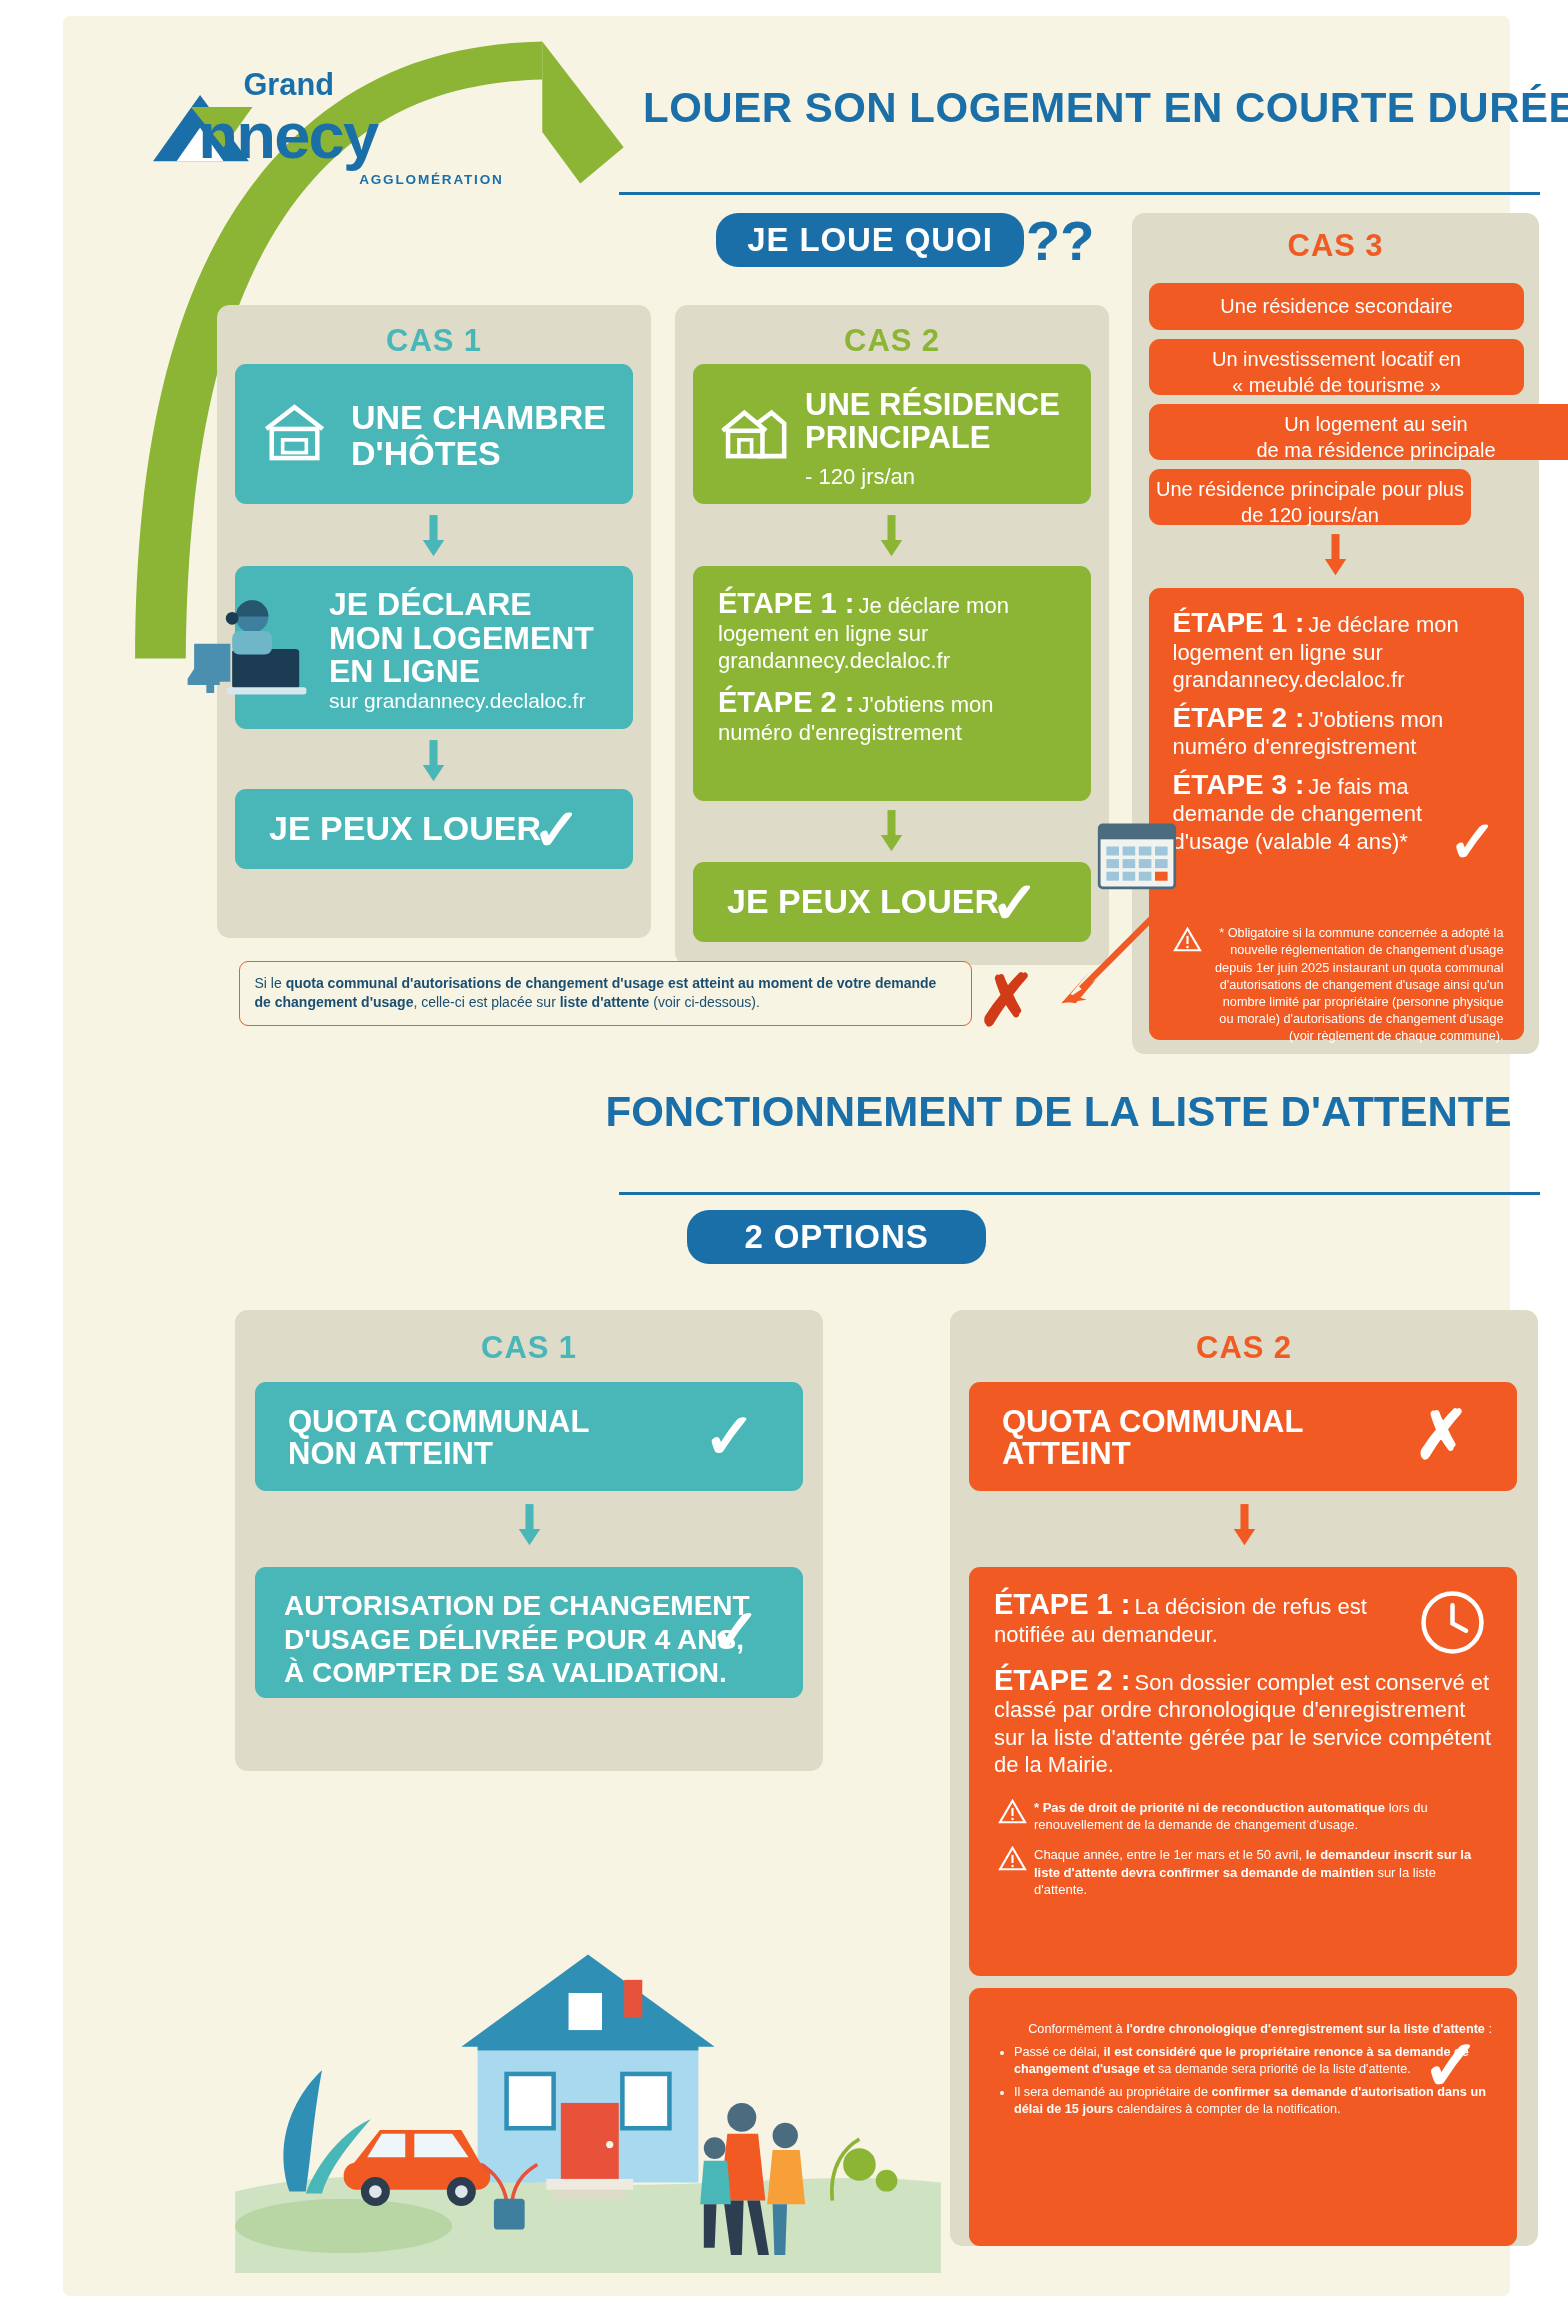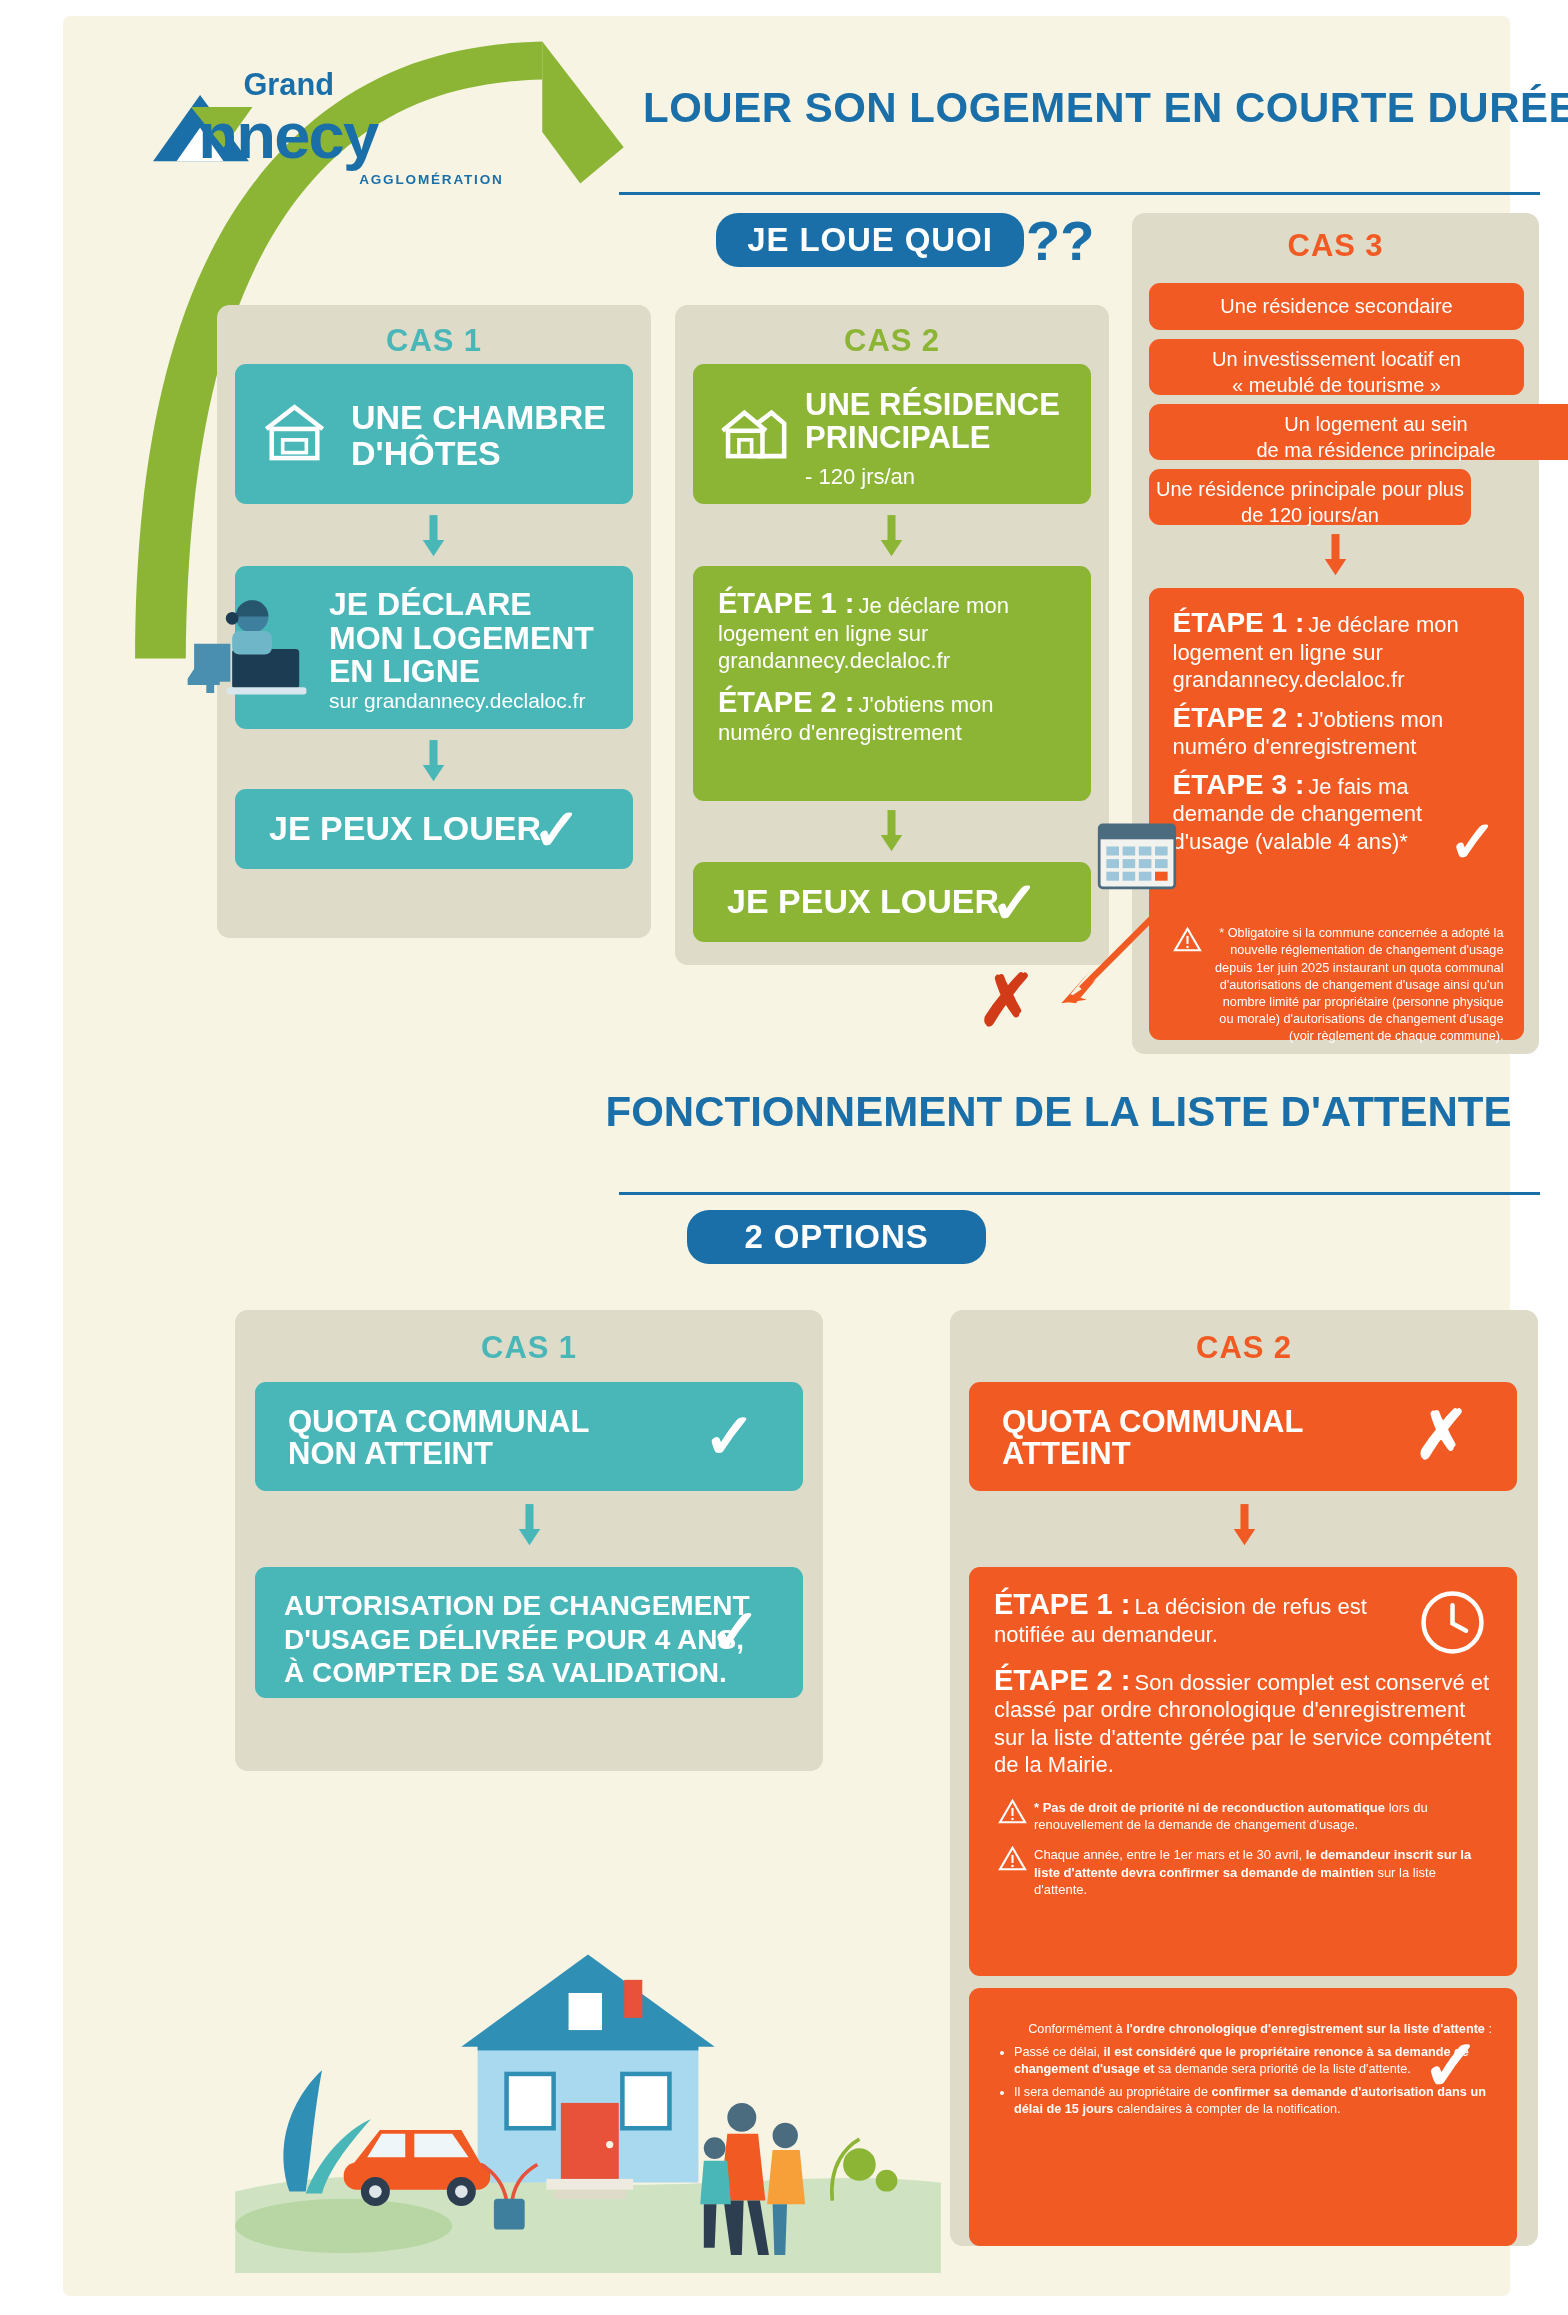--- a/index.html
+++ b/index.html
@@ -254,20 +254,23 @@
         <rect x="34" y="52" width="14" height="10"></rect>
         <rect x="52" y="52" width="14" height="10"></rect>
         <rect x="70" y="52" width="14" height="10"></rect>
       <rect x="16" y="66" width="14" height="10"></rect>
         <rect x="34" y="66" width="14" height="10"></rect>
         <rect x="52" y="66" width="14" height="10"></rect>
     </g>
     <rect x="70" y="66" width="14" height="10" fill="#f15a22"></rect>
   </svg>
 
+  <div class="note" style="left:176px; top:945px; width:733px; height:65px;">
+    <span>Si le </span><b>quota communal d'autorisations de changement d'usage est atteint au moment de votre demande de changement d'usage</b><span>, celle-ci est placée sur </span><b>liste d'attente</b><span> (voir ci-dessous).</span>
+  </div>
   <div style="position:absolute; left:914px; top:943px; font-size:71px; font-weight:bold; color:#d13b17; font-family:'Liberation Serif',serif;">✗</div>
   <svg style="position:absolute; left:982px; top:864px;" width="145" height="127" viewBox="0 0 160 140">
     <path d="M150 10 L40 120" stroke="#f15a22" stroke-width="7" fill="none"></path>
     <polygon points="18,136 50,100 28,126 46,132" fill="#f15a22"></polygon>
     <polygon points="20,134 56,110 34,136" fill="#f15a22"></polygon>
   </svg>
 
   <div class="sec2-title">FONCTIONNEMENT DE LA LISTE D'ATTENTE</div>
   <div class="sec2-rule"></div>
   <div class="pill" id="pill-2options">2 OPTIONS</div>
@@ -326,21 +329,21 @@
           <circle cx="16" cy="22.5" r="1.4" fill="#fff"></circle>
       </svg>
       <b>* Pas de droit de priorité ni de reconduction automatique</b><span> lors du renouvellement de la demande de changement d'usage.</span>
     </div>
     <div class="warn-row" style="margin-top:12.7px;">
       <svg class="warn-ico" viewBox="0 0 32 28">
         <path d="M16 2 L30 26 L2 26 Z" fill="none" stroke="#fff" stroke-width="2.4"></path>
         <path d="M16 10 L16 19" stroke="#fff" stroke-width="2.4"></path>
           <circle cx="16" cy="22.5" r="1.4" fill="#fff"></circle>
       </svg>
-      <span>Chaque année, entre le 1er mars et le 30 avril, </span><b>le demandeur inscrit sur la liste d'attente devra confirmer sa demande de maintien</b><span> sur la liste d'attente.</span>
+      <span>Chaque année, entre le 1er mars et le 50 avril, </span><b>le demandeur inscrit sur la liste d'attente devra confirmer sa demande de maintien</b><span> sur la liste d'attente.</span>
     </div>
   </div>
 
   <div class="card orange" style="left:906px; top:1972px; width:548px; height:258px; padding:20px 25px;">
     <div class="check" style="position:absolute; right:36px; top:43px; font-size:71px;">✓</div>
     <div class="tiny" style="margin-top:12.7px;">
       <span>Conformément à </span><b>l'ordre chronologique d'enregistrement sur la liste d'attente</b><span> :</span>
     </div>
     <ul class="bullets">
       <li>

